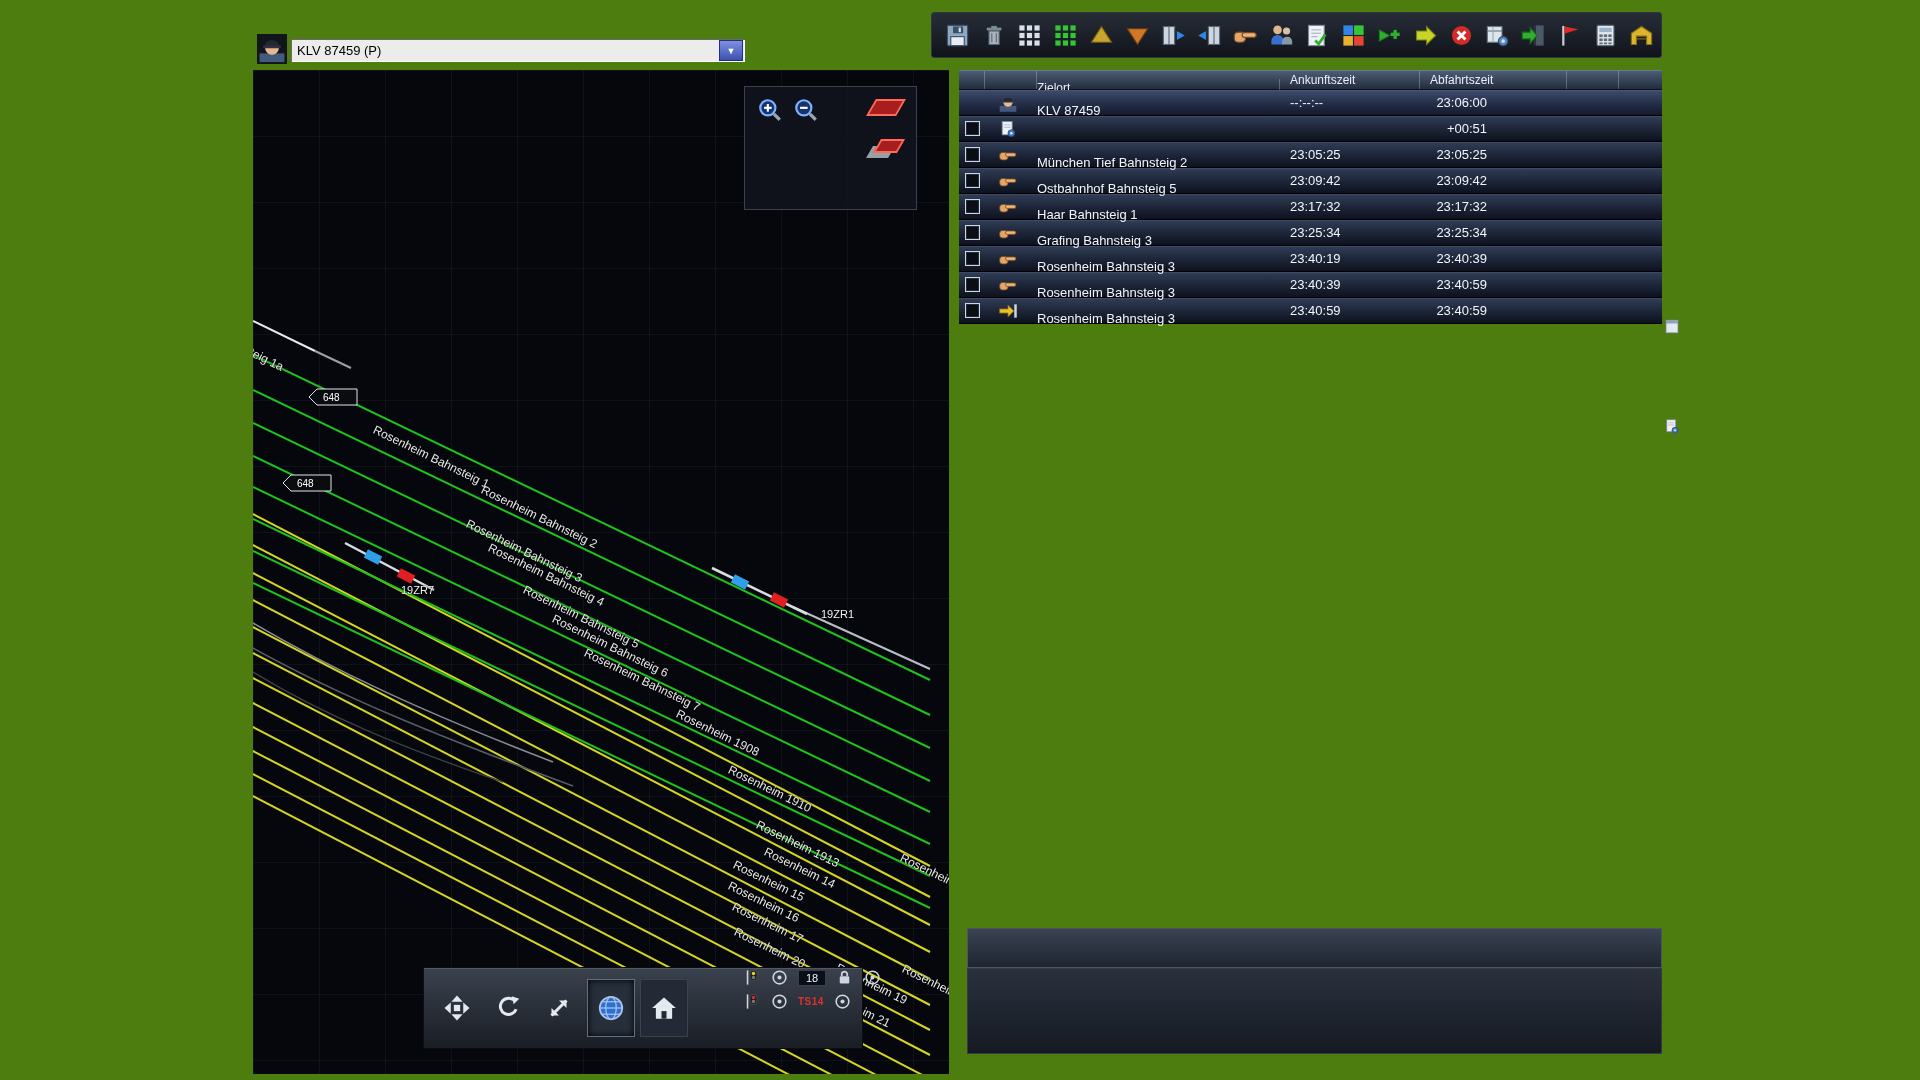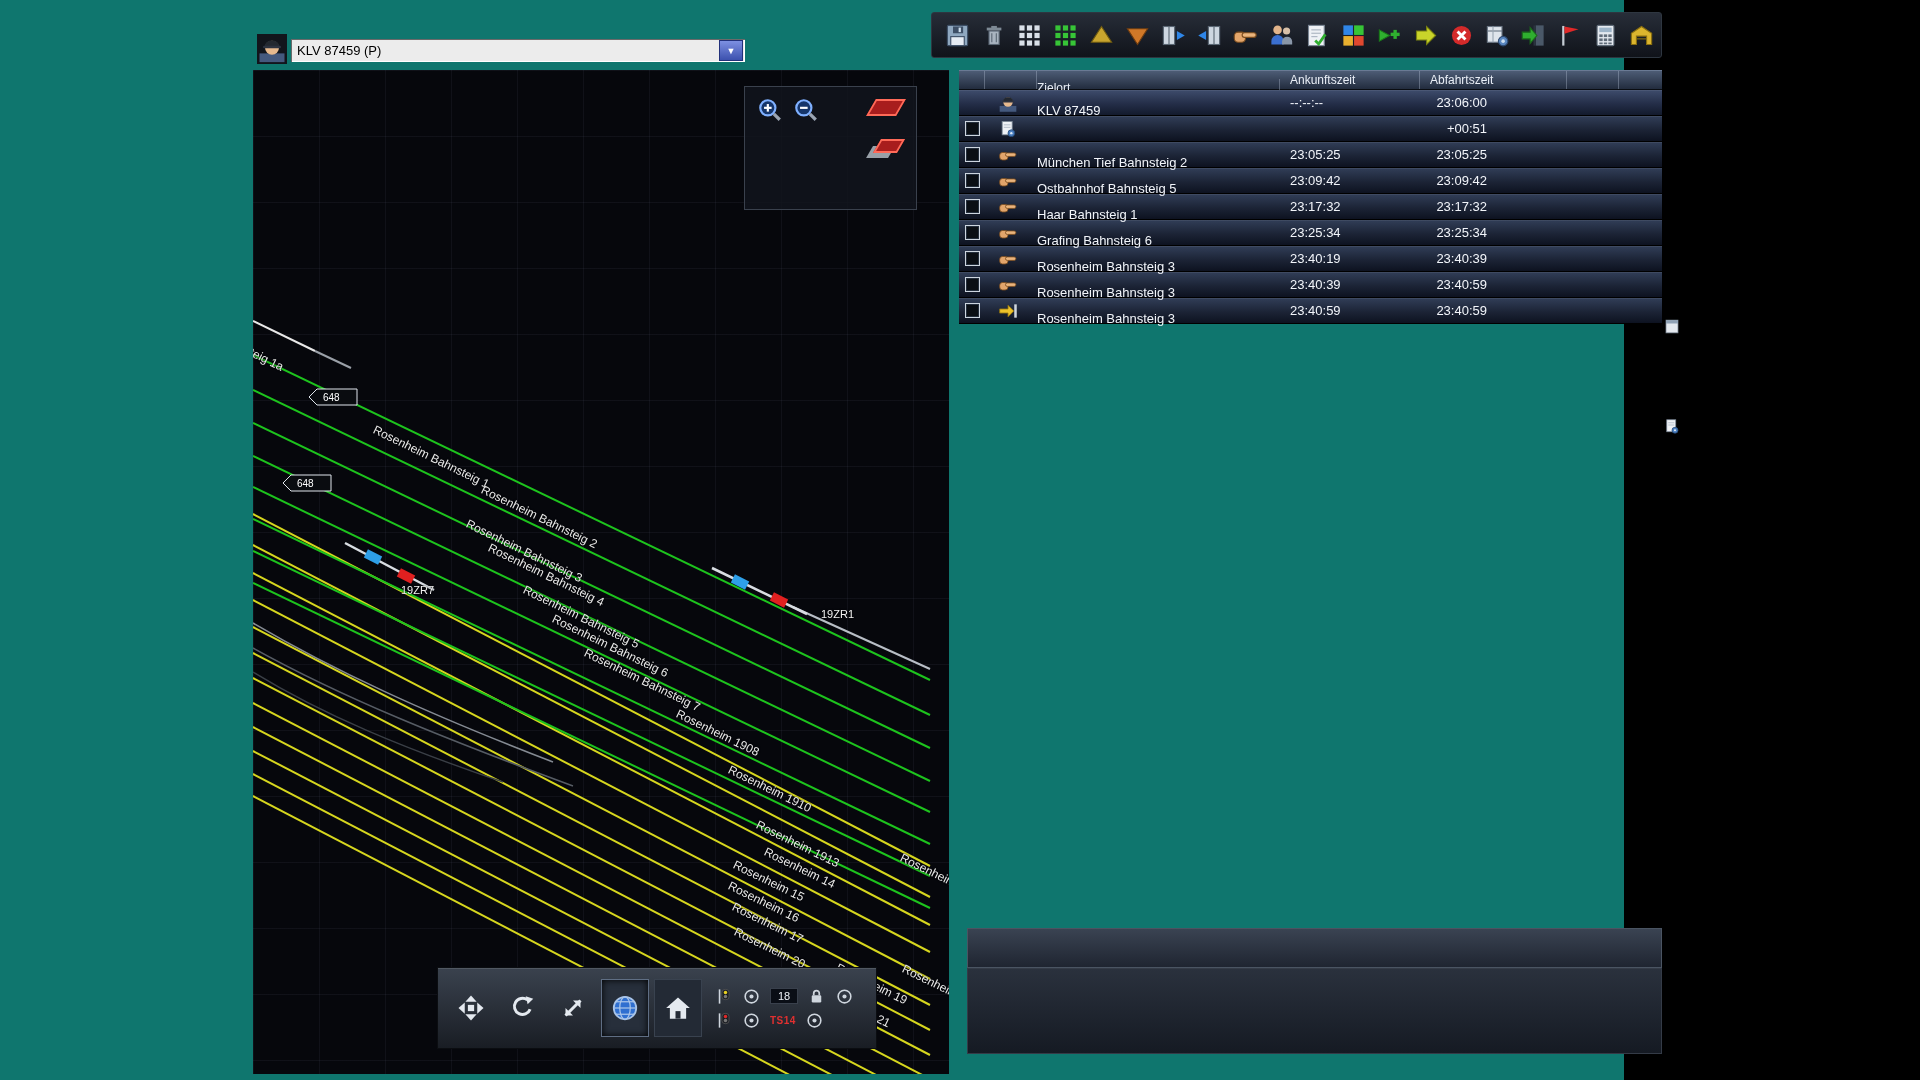--- a/index.html
+++ b/index.html
@@ -1,18 +1,18 @@
 <!DOCTYPE html>
 <html><head>
 <meta charset="utf-8">
 <style>
   html,body{margin:0;padding:0;width:1920px;height:1080px;background:#000;overflow:hidden;
     font-family:"Liberation Sans",sans-serif;color:#fff;}
   .abs{position:absolute;}
-  #screen{position:absolute;inset:0;width:1624px;height:1080px;background:#0f766e;}
+  #screen{position:absolute;inset:0;width:1920px;height:1080px;background:#4d7c0f;}
 
   
   #map-avatar{left:257px;top:34px;width:30px;height:30px;background:#12151c;}
   #map-avatar svg{width:100%;height:100%;}
   #train-select{left:291px;top:39px;width:454px;height:23px;background:#ececec;display:flex;align-items:center;
     box-shadow:inset 1px 1px 0 #6a6a6a, inset -1px -1px 0 #ffffff;}
   .ts-text{flex:1;color:#000;font-size:13px;padding-left:6px;white-space:nowrap;overflow:hidden;}
   .ts-btn{width:22px;height:19px;margin-right:2px;background:linear-gradient(#7d90e2,#3c51ae);
     border:1px solid #22307a;color:#fff;font-size:9px;display:flex;align-items:center;justify-content:center;}
 
@@ -26,22 +26,22 @@
     transform:rotate(26deg);transform-origin:0 50%;text-shadow:0 0 2px #000;}
   .train-label{position:absolute;color:#f2f2f2;font-size:11px;text-shadow:0 0 2px #000;}
   .signal{position:absolute;}
 
   #zoombox{left:491px;top:16px;width:171px;height:122px;background:rgba(17,21,29,.88);border:1px solid #3a414d;}
   .zbtn{width:26px;height:26px;display:inline-block;}
   .zbtn svg{width:100%;height:100%;}
   .redpara{width:26px;height:13px;background:#a81d1d;border:2px solid #ff6a58;transform:skewX(-30deg);display:inline-block;}
   .redpara.small{width:20px;height:10px;box-shadow:-5px 6px 0 -1px #98a0a8;}
 
-  #map-toolbar{left:184px;top:897px;width:418px;height:80px;display:flex;align-items:center;padding:0 10px;
-    background:linear-gradient(#3a424e,#191d24);border:1px solid #0b0d11;box-shadow:inset 0 1px 0 rgba(255,255,255,.12);}
+  #map-toolbar{left:170px;top:897px;width:418px;height:80px;display:flex;padding:0 10px;
+    background:linear-gradient(#3a424e,#191d24);border:1px solid #0b0d11;box-shadow:inset 0 1px 0 rgba(255,255,255,.12);gap:42px;}
   #mtb-buttons{display:flex;gap:5px;align-items:center;}
   .mbtn{width:46px;height:56px;display:flex;align-items:center;justify-content:center;}
   .mbtn svg{width:30px;height:30px;}
   .mbtn.pressed{background:#272f3b;border:1px solid #5f6e84;box-shadow:inset 0 0 7px #000;}
   .mbtn.raised{background:#232a35;border:1px solid #39424f;}
   .mcluster{display:flex;flex-direction:column;gap:5px;margin-left:12px;}
   .mrow{display:flex;align-items:center;gap:9px;}
   .sic{width:19px;height:19px;display:inline-block;}
   .sic svg{width:100%;height:100%;}
   .zoomval{min-width:16px;padding:1px 5px;background:#0a0e16;border:1px solid #39404c;color:#eef2f8;font-size:11px;text-align:center;}
@@ -506,21 +506,21 @@
           <span class="cb"></span>
         </span>
         <span class="cellwrap-icon">
           <span class="ricon"><svg viewBox="0 0 24 24">
               <g stroke="#7a4c1e" stroke-width="1">
                 <rect x="2" y="9" width="10" height="9" rx="3.5" fill="#e2a56b"></rect>
                 <rect x="9" y="9.5" width="12.5" height="4.2" rx="2.1" fill="#eab47c"></rect>
               </g>
             </svg></span>
         </span>
-        <span class="cell c-ziel">Grafing Bahnsteig 6</span>
+        <span class="cell c-ziel">Grafing Bahnsteig 3</span>
         <span class="cell c-ank">23:25:34</span>
         <span class="cell c-abf">23:25:34</span>
       </div>
       <div class="trow">
         <span class="cellwrap-cb">
           <span class="cb"></span>
         </span>
         <span class="cellwrap-icon">
           <span class="ricon"><svg viewBox="0 0 24 24">
               <g stroke="#7a4c1e" stroke-width="1">

